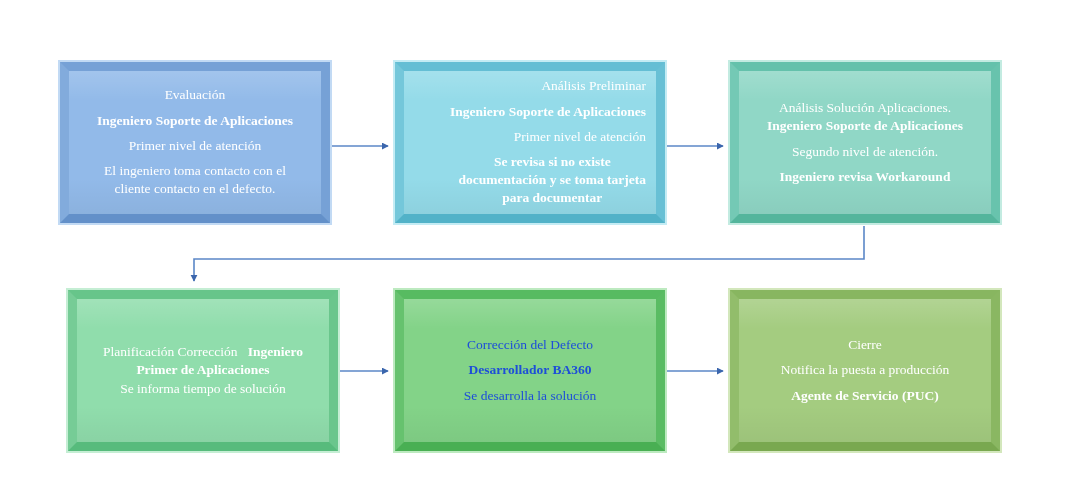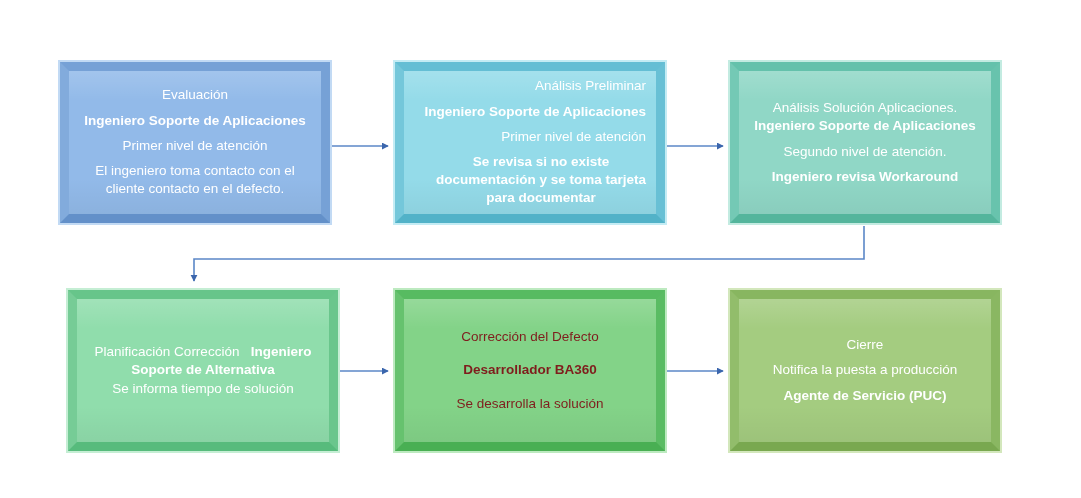--- a/index.html
+++ b/index.html
@@ -1,20 +1,20 @@
 <!DOCTYPE html>
 <html style="--connector: #5b87c7;"><head>
 <meta charset="utf-8">
 <style>
   html,body{margin:0;padding:0;background:#ffffff;}
   #canvas{
     position:relative;
     width:1047px;height:498px;
     background:#ffffff;
-    font-family:Liberation Sans, sans-serif;
+    font-family:Liberation Serif, serif;
     overflow:hidden;
   }
   #connectors{position:absolute;left:0;top:0;width:1081px;height:498px;}
   .conn{fill:none;stroke:var(--connector,#5b87c7);stroke-width:1.6;marker-end:url(#ah);}
   .box{
     position:absolute;
     box-sizing:border-box;
     width:274px;height:165px;
     border:2px solid var(--outline,#ccc);
     background:var(--fill,#eee);
@@ -82,27 +82,27 @@
     <div class="content" style="color: rgb(255, 255, 255);">
         <p><span>Análisis Solución Aplicaciones.</span><br><span class="bold">Ingeniero Soporte de Aplicaciones</span></p>
         <p><span>Segundo nivel de atención.</span></p>
         <p><span class="bold">Ingeniero revisa Workaround</span></p>
       </div>
   </div>
 
   <div class="box" style="left: 66px; top: 288px; --fill: #90ddac; --outline: #c5eed4; --bt: #67c58a; --bl: #76cc96; --brr: #6ac68c; --bb: #57bb7c;">
     <div class="bevel"></div>
     <div class="content" style="color: rgb(255, 255, 255);">
-        <p><span>Planificación Corrección&nbsp;&nbsp;&nbsp;</span><span class="bold">Ingeniero</span><br><span class="bold">Soporte de Alternativa</span><br><span>Se informa tiempo de solución</span></p>
+        <p><span>Planificación Corrección&nbsp;&nbsp;&nbsp;</span><span class="bold">Ingeniero</span><br><span class="bold">Primer de Aplicaciones</span><br><span>Se informa tiempo de solución</span></p>
       </div>
   </div>
 
   <div class="box" style="left: 393px; top: 288px; --fill: #83d388; --outline: #bdeac0; --bt: #57bb61; --bl: #66c26e; --brr: #5abc63; --bb: #49af53;">
     <div class="bevel"></div>
-    <div class="content" style="color: #7f1d1d; gap: 8px;">
+    <div class="content" style="color: #1d4ed8;">
         <p><span>Corrección del Defecto</span></p>
         <p><span class="bold">Desarrollador BA360</span></p>
         <p><span>Se desarrolla la solución</span></p>
       </div>
   </div>
 
   <div class="box" style="left: 728px; top: 288px; --fill: #a4cc80; --outline: #d3e7bc; --bt: #88b660; --bl: #92bd6b; --brr: #8ab762; --bb: #79a850;">
     <div class="bevel"></div>
     <div class="content" style="color: rgb(255, 255, 255); align-items: center;">
         <p><span>Cierre</span></p>

